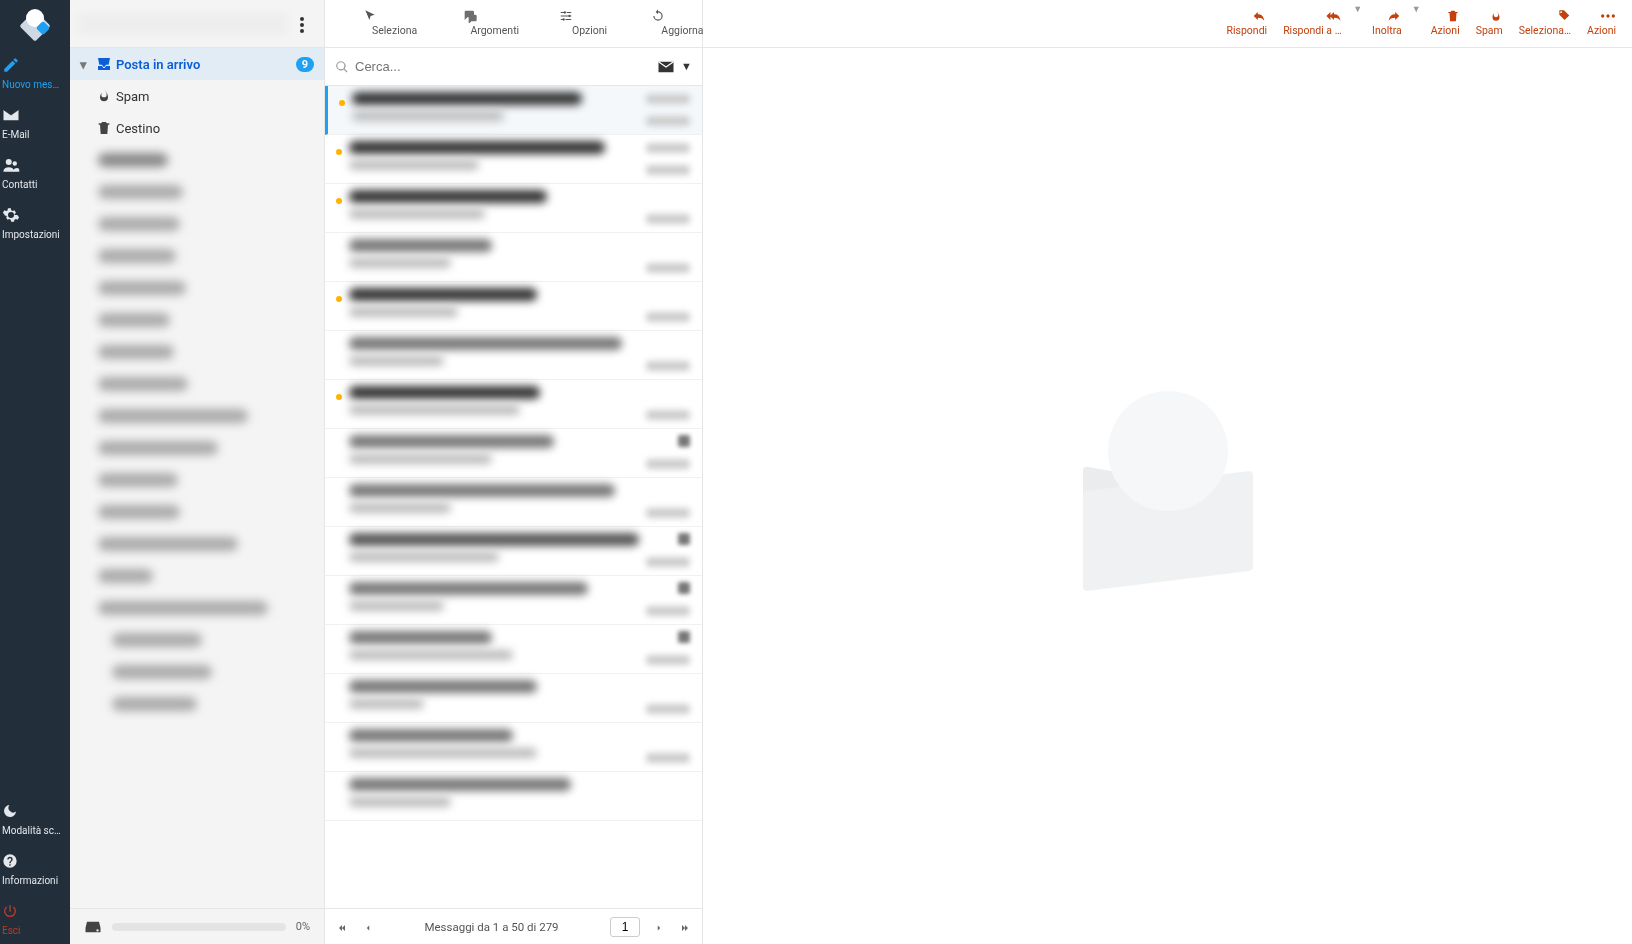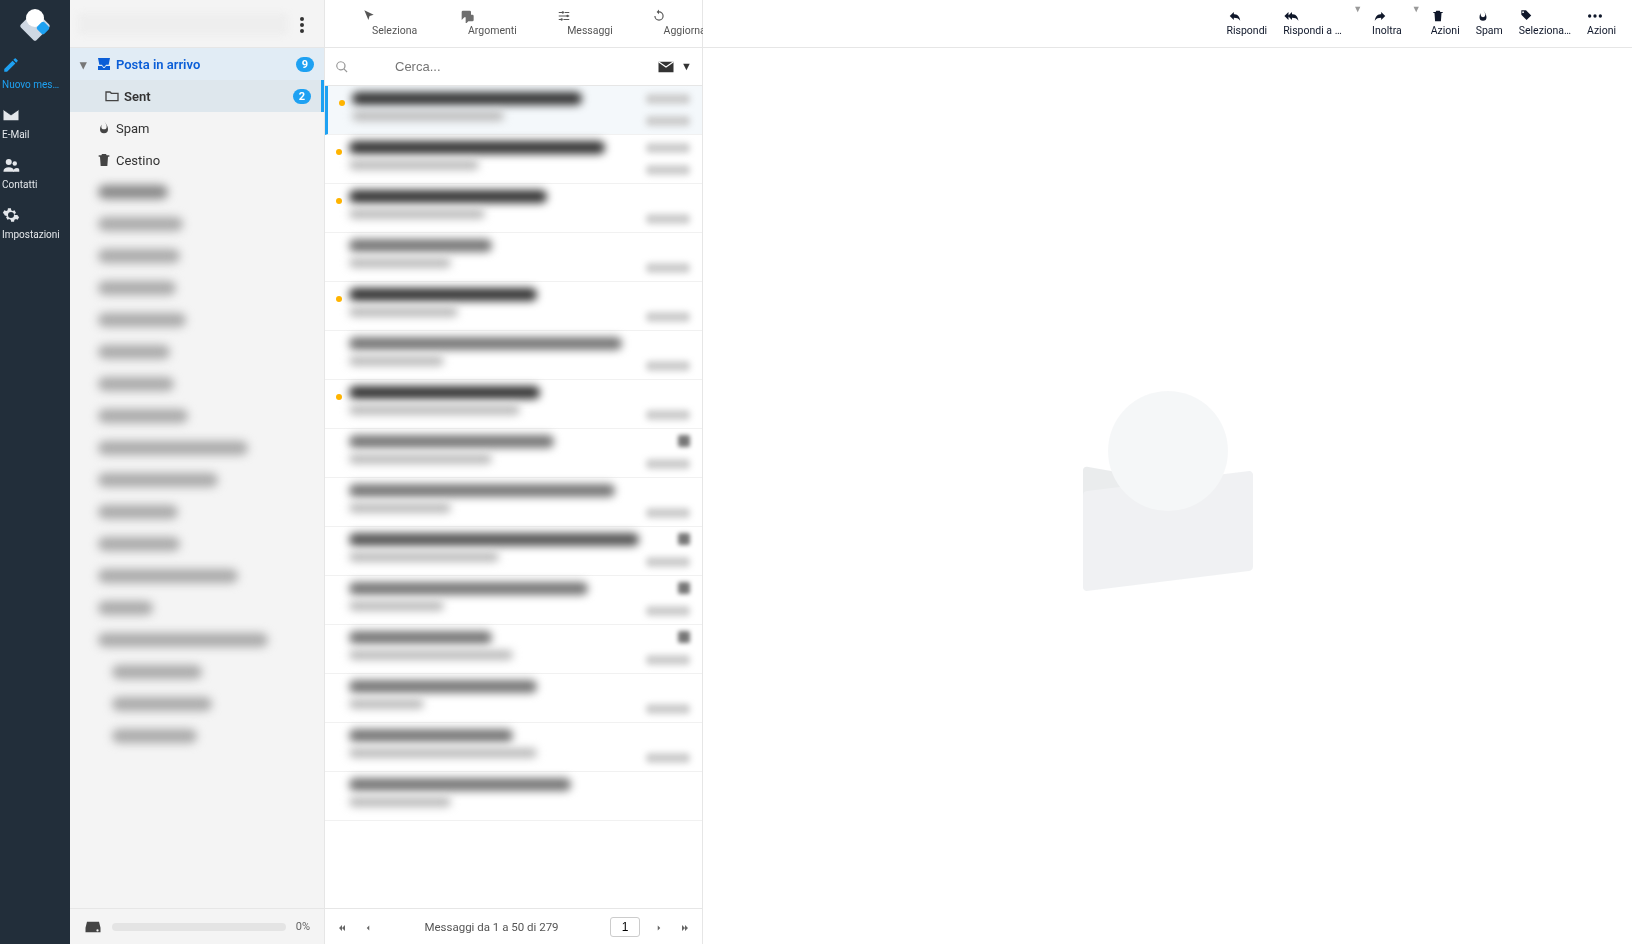--- a/index.html
+++ b/index.html
@@ -49,21 +49,21 @@
 .storage-track { flex: 1; height: 8px; background: #e4e4e4; border-radius: 4px; }
 .storage-pct { font-size: 11px; color: #666; }
 
 
 .list-panel { width: 378px; border-right: 1px solid #e6e6e6; display: flex; flex-direction: column; background: #fff; }
 .toolbar { height: 48px; display: flex; align-items: flex-start; padding: 4px 0; border-bottom: 1px solid #e6e6e6; justify-content: center; gap: 8px; }
 .tool-btn { text-align: center; padding: 2px 6px; cursor: pointer; color: #555; min-width: 54px; }
 .tool-btn .ticon { height: 18px; font-size: 15px; }
 .tool-btn .tlabel { font-size: 10.5px; display: block; margin-left: 41px; }
 
-.search-row { height: 38px; display: flex; align-items: center; padding: 0 10px; border-bottom: 1px solid #e6e6e6; gap: 40px; }
+.search-row { height: 38px; display: flex; align-items: center; padding: 0 10px; border-bottom: 1px solid #e6e6e6; }
 .search-row .mag { color: #999; margin-right: 6px; }
 .search-row input { border: none; flex: 1; font-size: 13px; outline: none; color: #666; }
 .search-right { display: flex; align-items: center; gap: 6px; color: #333; cursor: pointer; }
 
 .msg-list { flex: 1; overflow: hidden; position: relative; }
 .msg-item { height: 49px; border-bottom: 1px solid #f1f1f1; padding: 6px 12px 6px 24px; position: relative; }
 .msg-item.sel { border-left: 3px solid #1ea1f2; background: #f4f8fb; }
 .msg-item .dot { position: absolute; left: 11px; top: 14px; width: 6px; height: 6px; border-radius: 50%; background: #ffb400; }
 .msg-item .line1 { height: 13px; border-radius: 6px; filter: blur(4px); background: #333; margin-bottom: 6px; }
 .msg-item .line2 { height: 10px; border-radius: 5px; filter: blur(4px); background: #bbb; }
@@ -72,21 +72,21 @@
 .msg-item .att { position: absolute; right: 12px; top: 6px; width: 12px; height: 12px; background: #777; filter: blur(2px); border-radius: 2px; }
 
 .pager { height: 36px; border-top: 1px solid #e6e6e6; display: flex; align-items: center; padding: 0 10px; gap: 14px; }
 .pager-btn { color: #666; cursor: pointer; font-size: 13px; }
 .pager-text { flex: 1; text-align: center; font-size: 11.5px; color: #555; }
 .pager-input { width: 30px; height: 20px; text-align: center; border: 1px solid #ccc; border-radius: 3px; font-size: 12px; }
 
 
 .viewer { flex: 1; display: flex; flex-direction: column; background: #fff; }
 .viewer-toolbar { height: 48px; display: flex; align-items: flex-start; justify-content: flex-end; padding: 4px 10px; border-bottom: 1px solid #e6e6e6; gap: 4px; }
-.vt-btn { text-align: left; padding: 2px 6px; cursor: pointer; color: #0f172a; }
+.vt-btn { text-align: right; padding: 2px 6px; cursor: pointer; color: #c2410c; }
 .vt-btn .ticon { height: 18px; font-size: 15px; }
 .vt-btn .tlabel { font-size: 10.5px; display: block; max-width: 60px; overflow: hidden; text-overflow: ellipsis; white-space: nowrap; }
 .vt-sep { display: flex; align-items: flex-end; padding-bottom: 18px; }
 .caret-sm { font-size: 9px; color: #999; cursor: pointer; }
 
 .viewer-body { flex: 1; display: flex; align-items: center; justify-content: center; }
 .empty-icon { width: 230px; height: 230px; opacity: .5; position: relative; }
 .empty-box { position: absolute; width: 170px; height: 100px; background: #e2e5e8; top: 100px; left: 30px; transform: skewY(-7deg) rotate(0deg); border-radius: 4px; }
 .empty-box2 { position: absolute; width: 170px; height: 60px; background: #d6dadd; top: 100px; left: 30px; transform: skewY(10deg); border-radius: 4px; }
 .empty-ball { position: absolute; width: 120px; height: 120px; background: #edf0f2; border-radius: 50%; top: 10px; left: 55px; }
@@ -135,20 +135,46 @@
         </span>
         <span class="lbl">Contatti</span>
       </li>
       <li>
         <span class="icon">
           <svg width="18" height="18" viewBox="0 0 24 24" fill="currentColor">
               <path d="M12 8a4 4 0 1 0 0 8 4 4 0 0 0 0-8zm9 4a7 7 0 0 1-.1 1.2l2 1.6-2 3.4-2.4-1a7 7 0 0 1-2 1.2l-.4 2.6h-4l-.4-2.6a7 7 0 0 1-2-1.2l-2.4 1-2-3.4 2-1.6A7 7 0 0 1 3 12a7 7 0 0 1 .1-1.2l-2-1.6 2-3.4 2.4 1a7 7 0 0 1 2-1.2L7.9 3h4l.4 2.6a7 7 0 0 1 2 1.2l2.4-1 2 3.4-2 1.6c.1.4.1.8.1 1.2z"></path>
             </svg>
         </span>
         <span class="lbl">Impostazioni</span>
+      </li>
+    </ul>
+    <ul class="nav sidebar-bottom">
+      <li>
+        <span class="icon">
+          <svg width="16" height="16" viewBox="0 0 24 24" fill="currentColor">
+              <path d="M21 12.8A9 9 0 1 1 11.2 3a7 7 0 0 0 9.8 9.8z"></path>
+            </svg>
+        </span>
+        <span class="lbl">Modalità sc…</span>
+      </li>
+      <li>
+        <span class="icon">
+          <svg width="16" height="16" viewBox="0 0 24 24" fill="currentColor">
+              <path d="M12 2a10 10 0 1 0 0 20 10 10 0 0 0 0-20zm1 17h-2v-2h2v2zm2-7-.9.9c-.7.7-1.1 1.2-1.1 2.6h-2v-.5c0-1.1.4-2 1.1-2.7l1.2-1.2c.4-.4.6-.8.6-1.4a2 2 0 1 0-4 0H8a4 4 0 1 1 8 0c0 .9-.4 1.7-1 2.3z"></path>
+            </svg>
+        </span>
+        <span class="lbl">Informazioni</span>
+      </li>
+      <li class="esci">
+        <span class="icon">
+          <svg width="16" height="16" viewBox="0 0 24 24" fill="currentColor">
+              <path d="M13 3h-2v10h2V3zm4.8 2.2-1.4 1.4A7 7 0 1 1 7.6 6.6L6.2 5.2a9 9 0 1 0 11.6 0z"></path>
+            </svg>
+        </span>
+        <span class="lbl">Esci</span>
       </li>
     </ul>
   </div>
 
   <div class="folders">
     <div class="acct-header">
       <div class="acct-blur"></div>
       <div class="acct-menu">
         <svg width="4" height="16" viewBox="0 0 4 16" fill="#333">
             <circle cx="2" cy="2" r="2"></circle>
@@ -160,27 +186,20 @@
 
     <div class="folder-list">
       <div class="folder-item active">
         <span class="chev">▾</span>
         <span class="ficon"><svg width="16" height="16" viewBox="0 0 24 24" fill="currentColor">
               <path d="M3 3h18l-2 10h-4l-2 3h-2l-2-3H5L3 3zm0 12h6l2 3h2l2-3h6v6H3z"></path>
             </svg></span>
         <span class="fname">Posta in arrivo</span>
         <span class="badge">9</span>
       </div>
-      <div class="folder-item child sel">
-        <span class="ficon"><svg width="16" height="16" viewBox="0 0 24 24" fill="none" stroke="currentColor" stroke-width="2">
-              <path d="M3 6h6l2 2h10v11H3z"></path>
-            </svg></span>
-        <span class="fname">Sent</span>
-        <span class="badge">2</span>
-      </div>
       <div class="folder-item">
         <span class="chev"></span>
         <span class="ficon"><svg width="16" height="16" viewBox="0 0 24 24" fill="currentColor">
               <path d="M12 2s4 4 4 8a4 4 0 0 1-8 0c0-2 1-3 1-3s-3 2-3 7a6 6 0 0 0 12 0c0-6-6-12-6-12z"></path>
             </svg></span>
         <span class="fname">Spam</span>
       </div>
       <div class="folder-item">
         <span class="chev"></span>
         <span class="ficon"><svg width="16" height="16" viewBox="0 0 24 24" fill="currentColor">
@@ -268,21 +287,21 @@
             </svg></div>
         <span class="tlabel">Argomenti</span>
       </div>
       <div class="tool-btn">
         <div class="ticon"><svg width="14" height="14" viewBox="0 0 24 24" fill="currentColor">
               <path d="M3 5h6v2H3zm10 0h8v2h-8zM3 11h14v2H3zm18 0h-2v2h2zM3 17h4v2H3zm8 0h10v2H11z"></path>
               <circle cx="10" cy="6" r="2"></circle>
               <circle cx="18" cy="12" r="2"></circle>
               <circle cx="8" cy="18" r="2"></circle>
             </svg></div>
-        <span class="tlabel">Messaggi</span>
+        <span class="tlabel">Opzioni</span>
       </div>
       <div class="tool-btn">
         <div class="ticon"><svg width="14" height="14" viewBox="0 0 24 24" fill="currentColor">
               <path d="M12 4V1L8 5l4 4V6a6 6 0 1 1-6 6H4a8 8 0 1 0 8-8z"></path>
             </svg></div>
         <span class="tlabel">Aggiorna</span>
       </div>
     </div>
 
     <div class="search-row">

